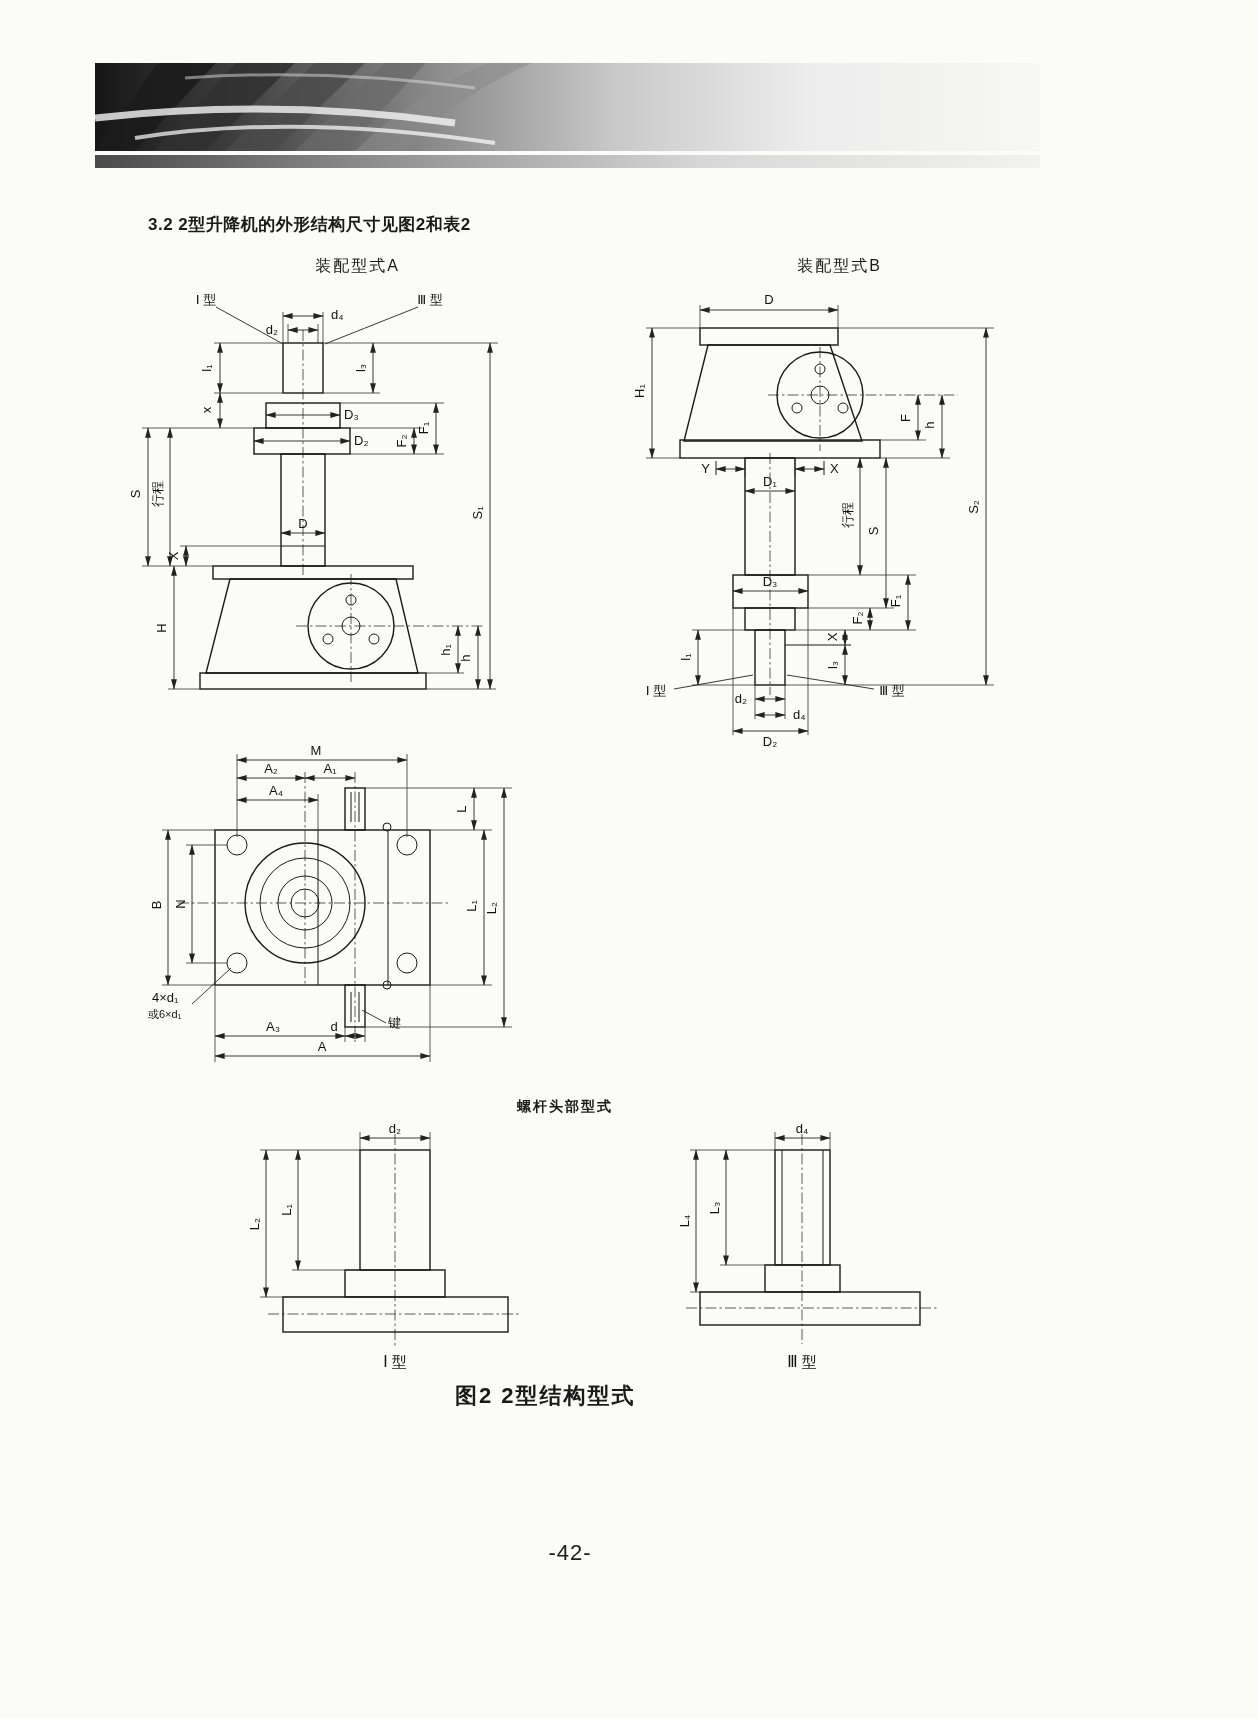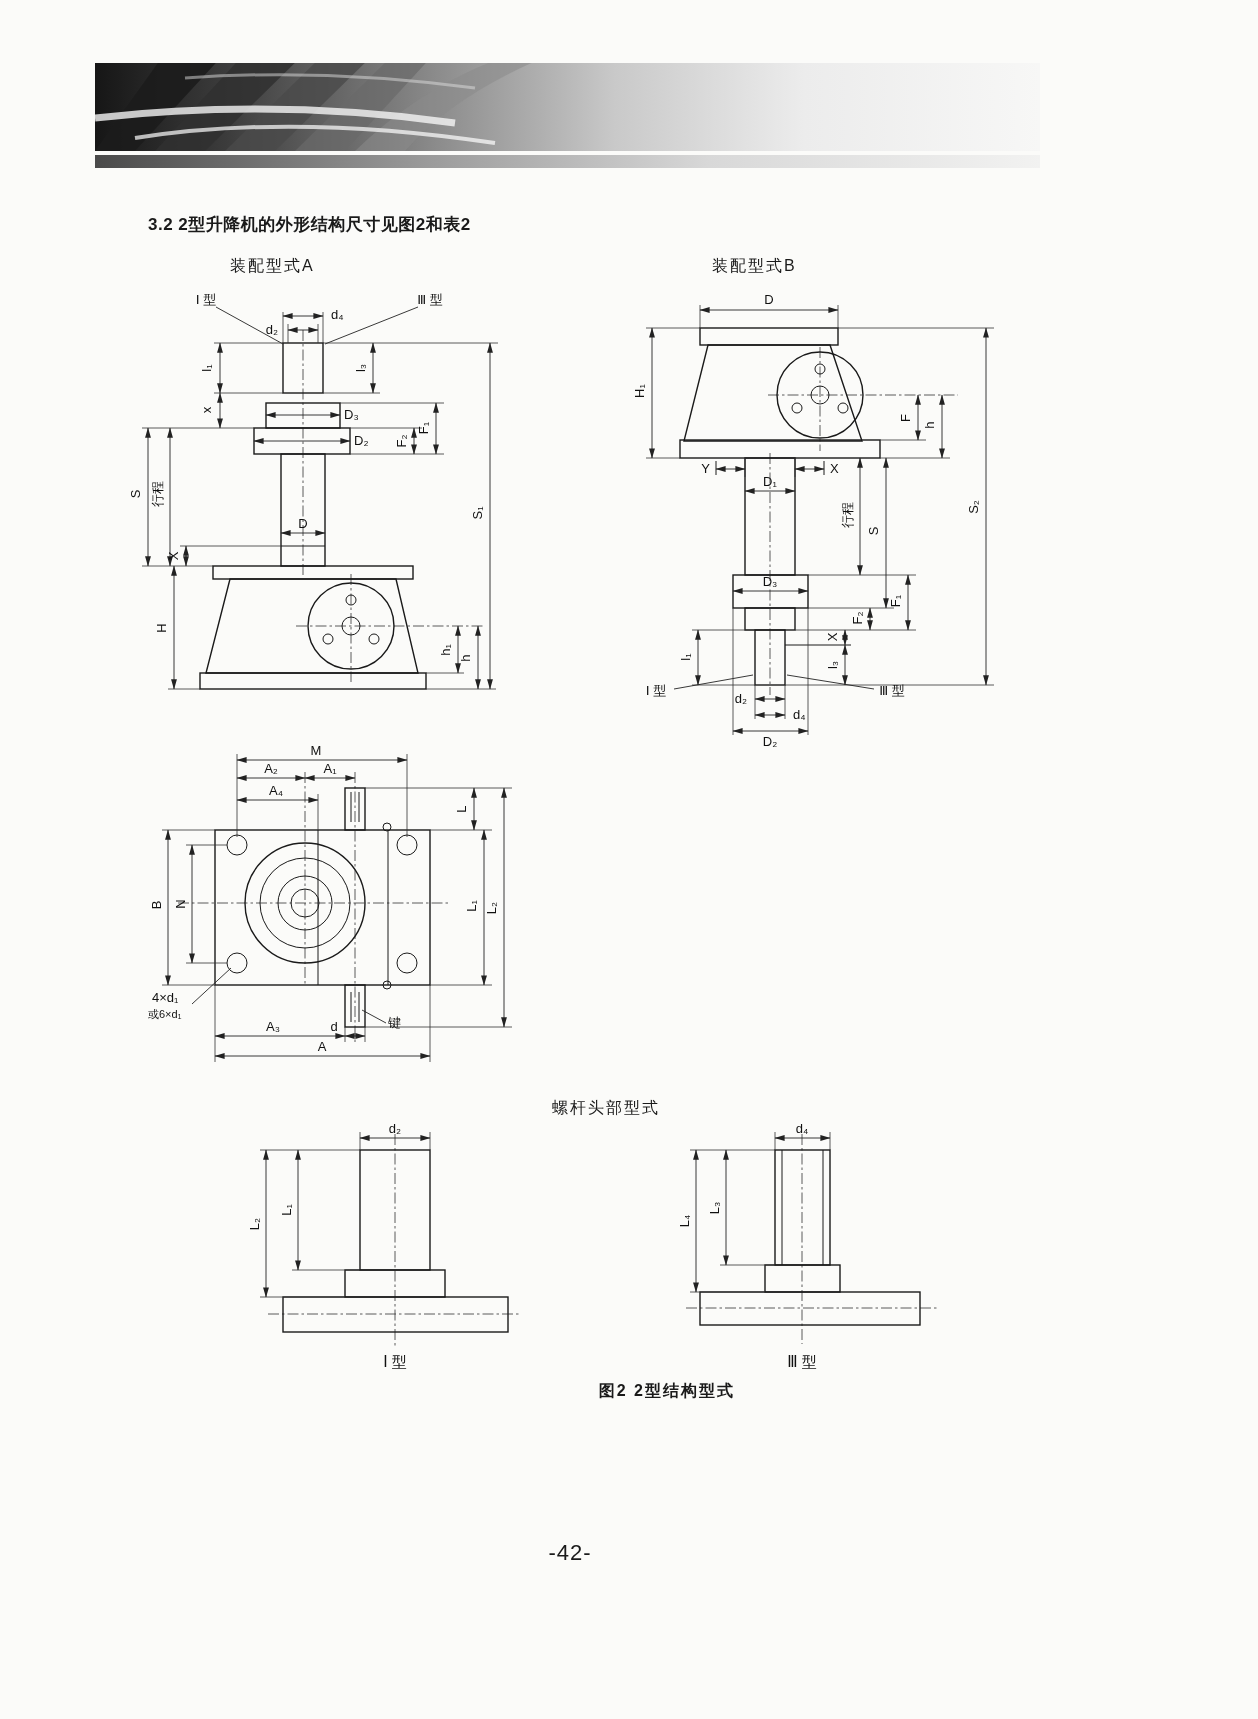--- a/index.html
+++ b/index.html
@@ -5,25 +5,25 @@
   * { margin:0; padding:0; box-sizing:border-box; }
   html,body { width:1258px; height:1719px; }
   body { position:relative; background:#fbfbf9; font-family:"Liberation Sans","DejaVu Sans",sans-serif; color:#1a1a1a; }
 
   .header-band { position:absolute; left:95px; top:63px; width:945px; height:88px; overflow:hidden;
     background:linear-gradient(90deg,#161616 0%,#3c3c3c 14%,#8b8b8b 36%,#c9c9c9 55%,#ececec 75%,#f7f7f6 100%); }
   .header-strip { position:absolute; left:95px; top:155px; width:945px; height:13px;
     background:linear-gradient(90deg,#4a4a4a 0%,#9a9a9a 35%,#d8d8d8 65%,#f2f2f1 100%); }
 
   .section-heading { position:absolute; left:148px; top:213px; font-size:17px; font-weight:700; letter-spacing:.5px;text-align:right; }
-  .fig-title { position:absolute; font-size:16px; letter-spacing:2px; text-align:left; width:170px; }
+  .fig-title { position:absolute; font-size:16px; letter-spacing:2px; text-align:right; width:170px; }
   #titleA { left:230px; top:256px; }
   #titleB { left:712px; top:256px; }
-  .screw-heading { position:absolute; left:470px; top:1098px; width:190px; text-align:right; font-size:16px; font-weight:400; letter-spacing:2px; }
-  .figure-caption { position:absolute; left:455px; top:1381px; width:280px; text-align:right; font-size:16px; font-weight:700; letter-spacing:2px; }
+  .screw-heading { position:absolute; left:470px; top:1098px; width:190px; text-align:center; font-size:14px; font-weight:700; letter-spacing:2px; }
+  .figure-caption { position:absolute; left:455px; top:1381px; width:280px; text-align:left; font-size:22px; font-weight:700; letter-spacing:2px; }
   .page-number { position:absolute; left:440px; top:1540px; width:260px; text-align:center; font-size:22px; letter-spacing:1px; }
 
   svg.fig { position:absolute; overflow:visible; }
   svg text { font-family:"Liberation Sans","DejaVu Sans",sans-serif; font-size:13px; fill:#111; }
   svg text.small { font-size:11px; }
   svg text.cap { font-size:15px; }
   svg .o  { fill:none; stroke:#1a1a1a; stroke-width:1.4; }
   svg .o2 { fill:none; stroke:#1a1a1a; stroke-width:1; }
   svg .cl { fill:none; stroke:#333; stroke-width:.8; stroke-dasharray:11 3 2.5 3; }
   svg .ext{ stroke:#333; stroke-width:.8; }

